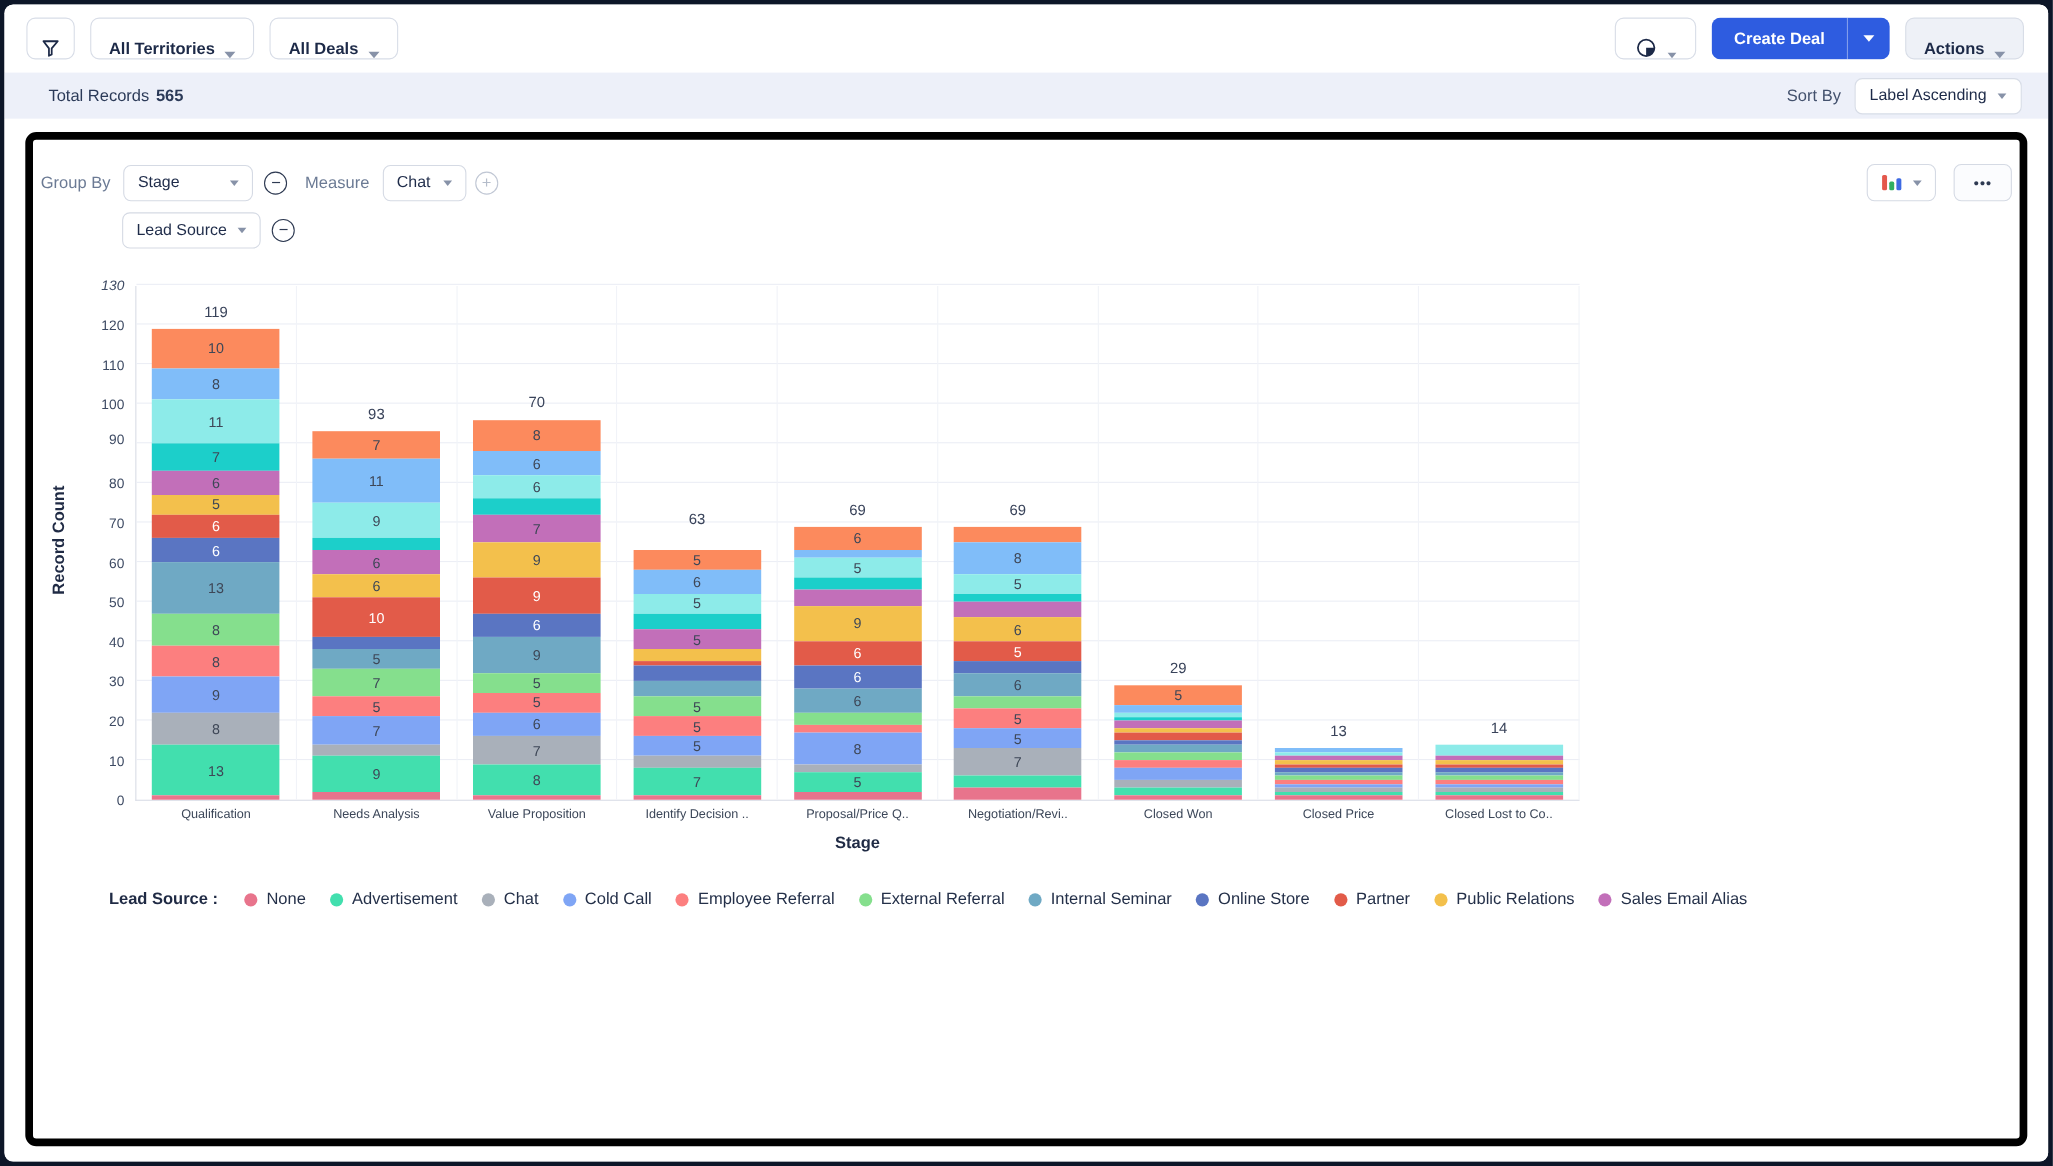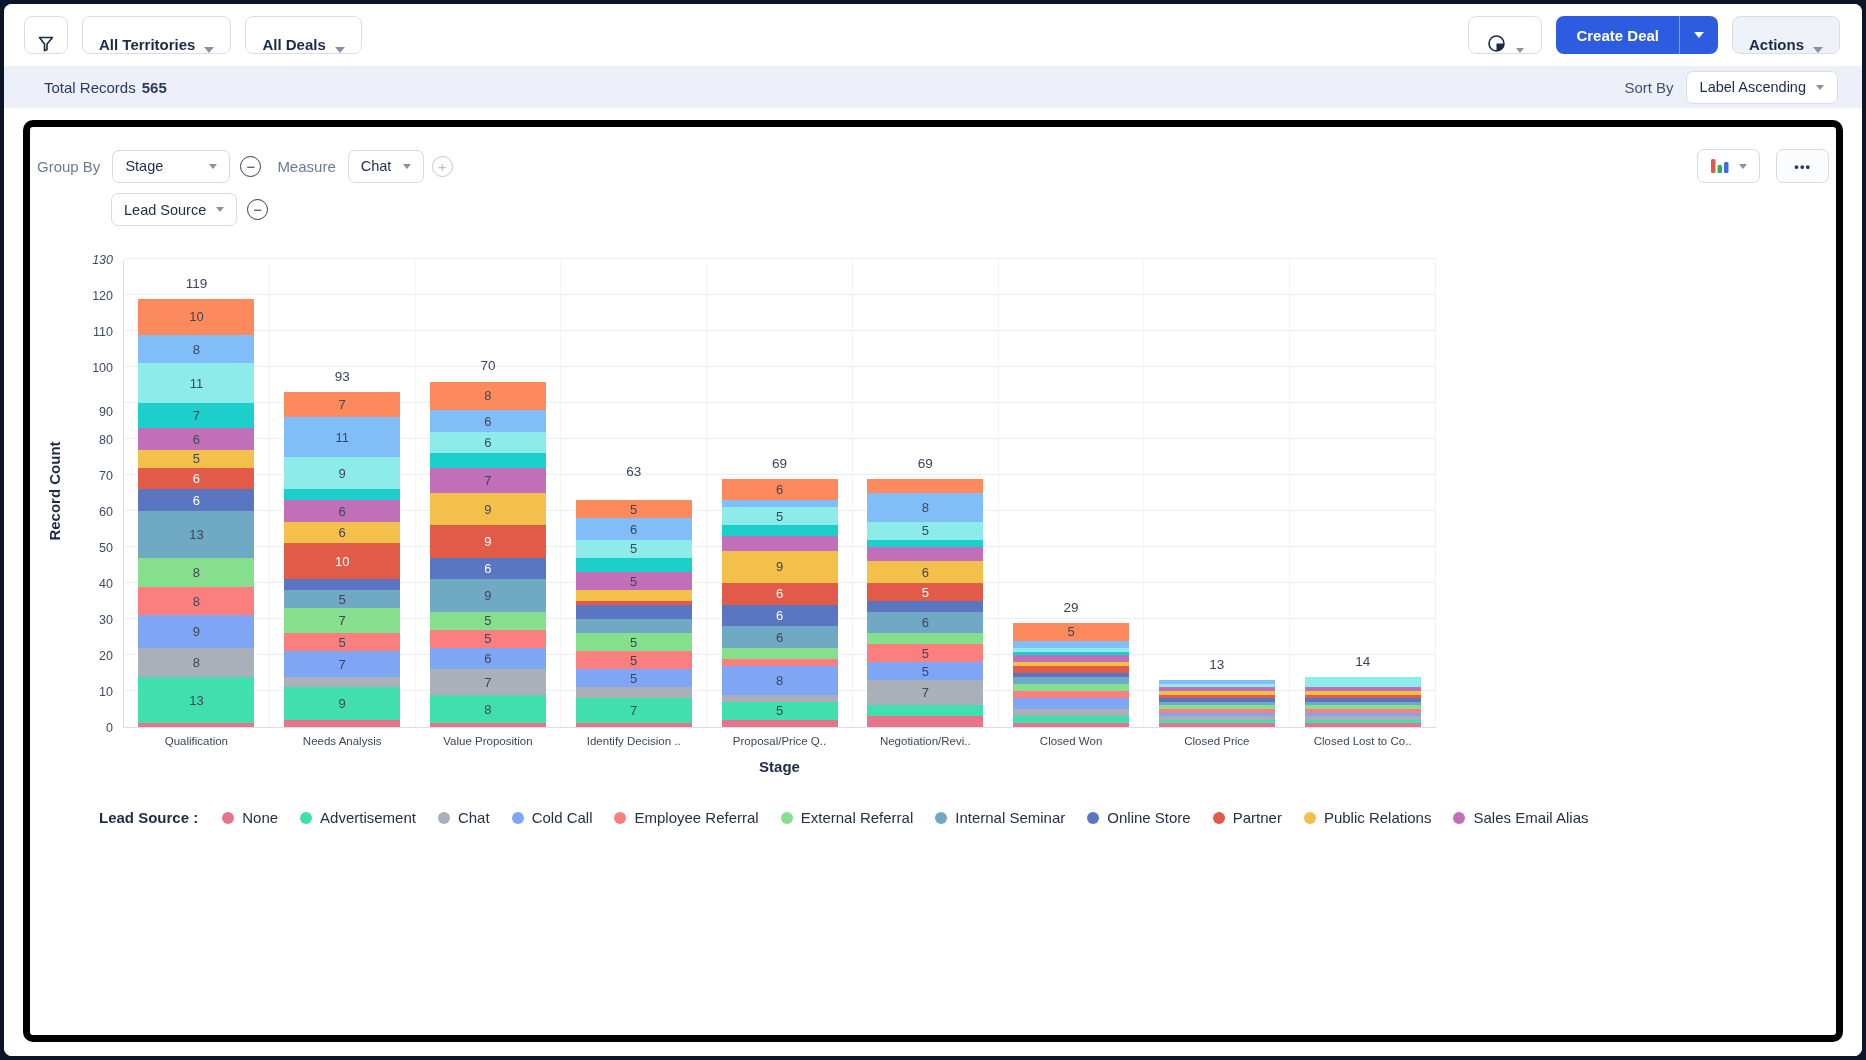--- a/index.html
+++ b/index.html
@@ -174,21 +174,21 @@
         <div class="y-ticks" id="yTicks">
             <div class="y-tick" style="bottom: 0px;">0</div>
             <div class="y-tick" style="bottom: 36px;">10</div>
             <div class="y-tick" style="bottom: 72px;">20</div>
             <div class="y-tick" style="bottom: 108px;">30</div>
             <div class="y-tick" style="bottom: 144px;">40</div>
             <div class="y-tick" style="bottom: 180px;">50</div>
             <div class="y-tick" style="bottom: 216px;">60</div>
             <div class="y-tick" style="bottom: 252px;">70</div>
             <div class="y-tick" style="bottom: 288px;">80</div>
-            <div class="y-tick" style="bottom: 316px;">90</div>
+            <div class="y-tick" style="bottom: 328px;">90</div>
             <div class="y-tick" style="bottom: 360px;">100</div>
             <div class="y-tick" style="bottom: 396px;">110</div>
             <div class="y-tick" style="bottom: 432px;">120</div>
             <div class="y-tick" style="bottom: 468px; font-style: italic;">130</div>
           </div>
         <div class="plot" id="plot">
             <div class="gridline" style="bottom: 36px;"></div>
             <div class="gridline" style="bottom: 72px;"></div>
             <div class="gridline" style="bottom: 108px;"></div>
             <div class="gridline" style="bottom: 144px;"></div>

